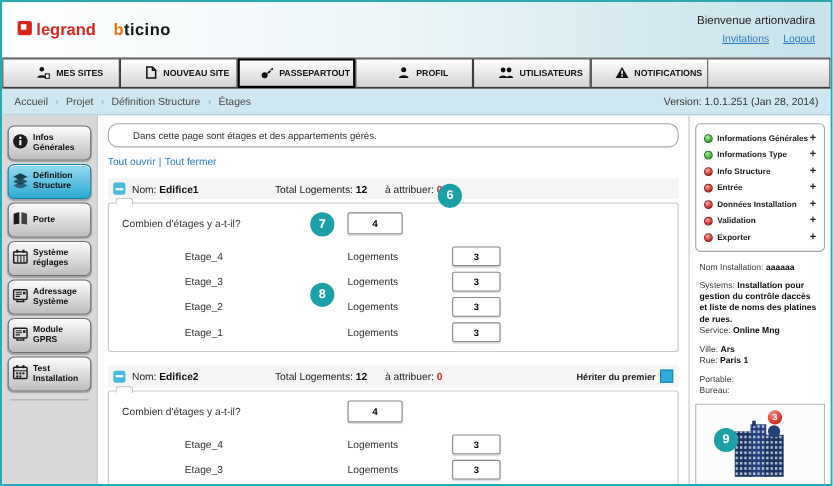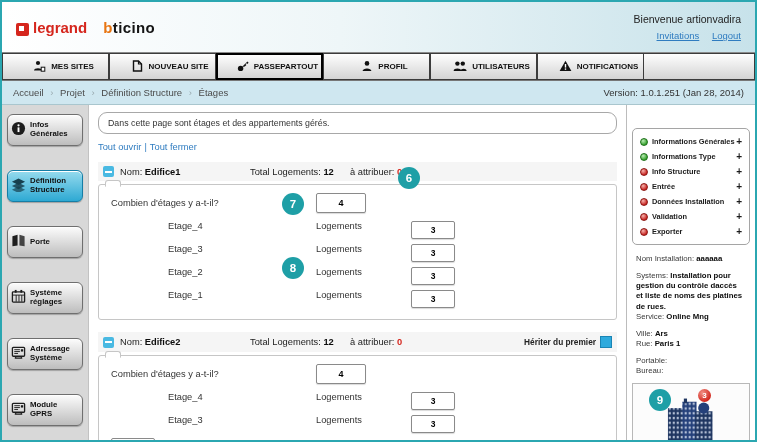--- a/index.html
+++ b/index.html
@@ -2,21 +2,21 @@
 <html><head>
 <meta charset="utf-8">
 <style>
   html,body{margin:0;padding:0;background:#eee;}
   #page{position:relative;width:757px;height:442px;box-sizing:border-box;border:2px solid #2BA7B1;
         background:#fff;font-family:"Liberation Sans",sans-serif;overflow:hidden;}
   
   .header{height:50px;display:flex;justify-content:space-between;align-items:center;padding:0 14px;
           background:linear-gradient(90deg,#ffffff 0%,#eef6f8 45%,#c7e2ea 100%);}
   .brands{display:flex;align-items:center;gap:16px;}
-  .legrand{display:flex;align-items:flex-end;gap:4px;color:#D5261D;font-weight:bold;font-size:15px;}
+  .legrand{display:flex;align-items:flex-start;gap:4px;color:#D5261D;font-weight:bold;font-size:15px;}
   .lg-box{width:13px;height:13px;background:#D5261D;position:relative;border-radius:2px;display:inline-block;}
   .lg-box::after{content:"";position:absolute;left:3px;top:3px;width:5px;height:5px;background:#fff;}
   .bticino{font-weight:bold;font-size:15px;color:#141414;letter-spacing:.4px;}
   .bticino .b{color:#E87511;}
   .welcome{text-align:right;font-size:10.5px;color:#222;}
   .welcome .name{font-weight:normal;}
   .hlinks{margin-top:5px;font-size:9.5px;}
   .hlinks span{color:#2F7CC0;text-decoration:underline;margin-left:10px;cursor:pointer;}
   
   .nav{height:27px;display:flex;background:linear-gradient(#fafafa,#c9c9c9);border-top:1px solid #8a8a8a;border-bottom:1px solid #777;}
@@ -26,54 +26,54 @@
   .navfill{flex:1;background:linear-gradient(#fefefe,#d4d4d4);border:1px solid #3c3c3c;border-left:none;}
   
   .crumbbar{height:23px;background:#cfe7f0;display:flex;align-items:center;justify-content:space-between;
             padding:0 11px;font-size:9.5px;color:#4a4a4a;border-bottom:1px solid #a9c6ce;}
   .crumb span.item{cursor:pointer;margin-right:4px;}
   .crumb span.sep{color:#97a8ad;margin-right:4px;}
   .version{color:#333;}
   
   .body{display:flex;height:338px;}
   .lsb{flex:0 0 87px;box-sizing:border-box;background:#d8d8d8;border-right:1px solid #c2c2c2;
-       padding:9px 5px 0;display:flex;flex-direction:column;gap:24px;}
+       padding:9px 5px 0;display:flex;flex-direction:column;gap:3px;}
   .sbtn{flex:0 0 30px;border:1px solid #6f6f6f;border-radius:6px;background:linear-gradient(#fcfcfc,#bdbdbd);
         display:flex;align-items:center;gap:4px;padding:0 3px;font-size:7.8px;font-weight:bold;color:#101010;
         line-height:1.15;cursor:pointer;box-shadow:0 1px 1px rgba(0,0,0,.25),inset 0 1px 0 #fff;}
   .sbtn.active{background:linear-gradient(#96dbee,#2EA9D3);border-color:#157ea6;}
   .lsb-divider{border-top:1px solid #aeaeae;margin:4px 2px 0;}
   
   .main{flex:1;box-sizing:border-box;background:#fff;border-right:1px solid #bcbcbc;padding:7px 9px 0;overflow:hidden;}
-  .msgbox{border:1px solid #a8a8a8;border-radius:9px;padding:5px 9px;font-size:8.8px;color:#333;}
+  .msgbox{border:1px solid #a8a8a8;border-radius:9px;padding:5px 22px;font-size:8.8px;color:#333;}
   .toggles{margin:8px 0 0;font-size:9.3px;}
   .toggles span{color:#2F7CC0;cursor:pointer;}
   .toggles .sep{margin:0 3px;text-decoration:none;}
   .sechead{display:flex;align-items:center;background:#f5f5f5;padding:4px 5px;font-size:9.3px;color:#222;margin-top:10px;}
   .minus{flex:0 0 11px;width:11px;height:11px;background:#49b9e2;border-radius:2px;position:relative;margin-right:6px;cursor:pointer;}
   .minus::after{content:"";position:absolute;left:2px;top:4.5px;width:7px;height:2px;background:#fff;}
   .nm{flex:0 0 130px;} .tot{flex:0 0 100px;}
   .sechead b{color:#0d0d0d;}
   .red{color:#D5261D;font-weight:bold;}
   .inherit{margin-left:auto;display:flex;align-items:center;gap:4px;font-size:8.3px;font-weight:bold;color:#222;}
   .chk{width:10px;height:10px;background:#2eaadd;border:1px solid #1a85b5;cursor:pointer;}
   .panel{border:1px solid #c6c6c6;border-radius:3px;margin:3px 0 12px;padding:8px 12px 6px;position:relative;}
   .panel::before{content:"";position:absolute;top:-5px;left:6px;width:14px;height:5px;background:#fff;
                  border:1px solid #c6c6c6;border-bottom:1px solid #fff;border-radius:3px 3px 0 0;}
   .qrow{display:flex;align-items:center;font-size:9.3px;color:#333;margin-bottom:8px;}
   .qrow .ql{flex:0 0 205px;}
   .inp4{width:44px;height:16px;border:1px solid #8a8a8a;border-radius:2px;text-align:center;font-size:9px;
         font-weight:bold;font-family:inherit;box-shadow:0 1px 1px rgba(0,0,0,.15);}
-  .frow{display:flex;height:23px;font-size:9.3px;color:#333;}
+  .frow{display:flex;align-items:center;height:23px;font-size:9.3px;color:#333;}
   .frow .fl{margin-left:57px;flex:0 0 148px;}
   .frow .ll{flex:0 0 95px;}
   .inp3{width:38px;height:14px;border:1px solid #8a8a8a;border-radius:2px;text-align:center;font-size:8.5px;
         font-weight:bold;font-family:inherit;box-shadow:0 1px 1px rgba(0,0,0,.15);}
   
-  .rsb{flex:0 0 128px;box-sizing:border-box;background:#fff;padding:23px 5px 0;}
+  .rsb{flex:0 0 128px;box-sizing:border-box;background:#fff;padding:7px 5px 0;}
   .rnav{border:1px solid #a5a5a5;border-radius:5px;padding:5px 7px;background:#fff;}
   .ritem{display:flex;align-items:center;height:15px;font-size:7.4px;font-weight:bold;color:#1c1c1c;cursor:pointer;}
   .bullet{flex:0 0 8px;width:8px;height:8px;border-radius:50%;margin-right:4px;box-sizing:border-box;}
   .bullet.green{background:radial-gradient(circle at 35% 30%,#b9ecb4,#34A02C 72%);border:1px solid #1c6f18;}
   .bullet.red{background:radial-gradient(circle at 35% 30%,#f6b3ad,#C62320 72%);border:1px solid #8c1512;}
   .plus{margin-left:auto;font-size:10px;cursor:pointer;}
   .rinfo{padding:9px 4px 0;font-size:7.8px;color:#3a3a3a;line-height:1.3;}
   .rinfo .blk{margin-bottom:7px;}
   .rinfo b{color:#0d0d0d;}
   .imgbox{margin-top:2px;border:1px solid #b8b8b8;height:77px;background:#fcfcfc;position:relative;

